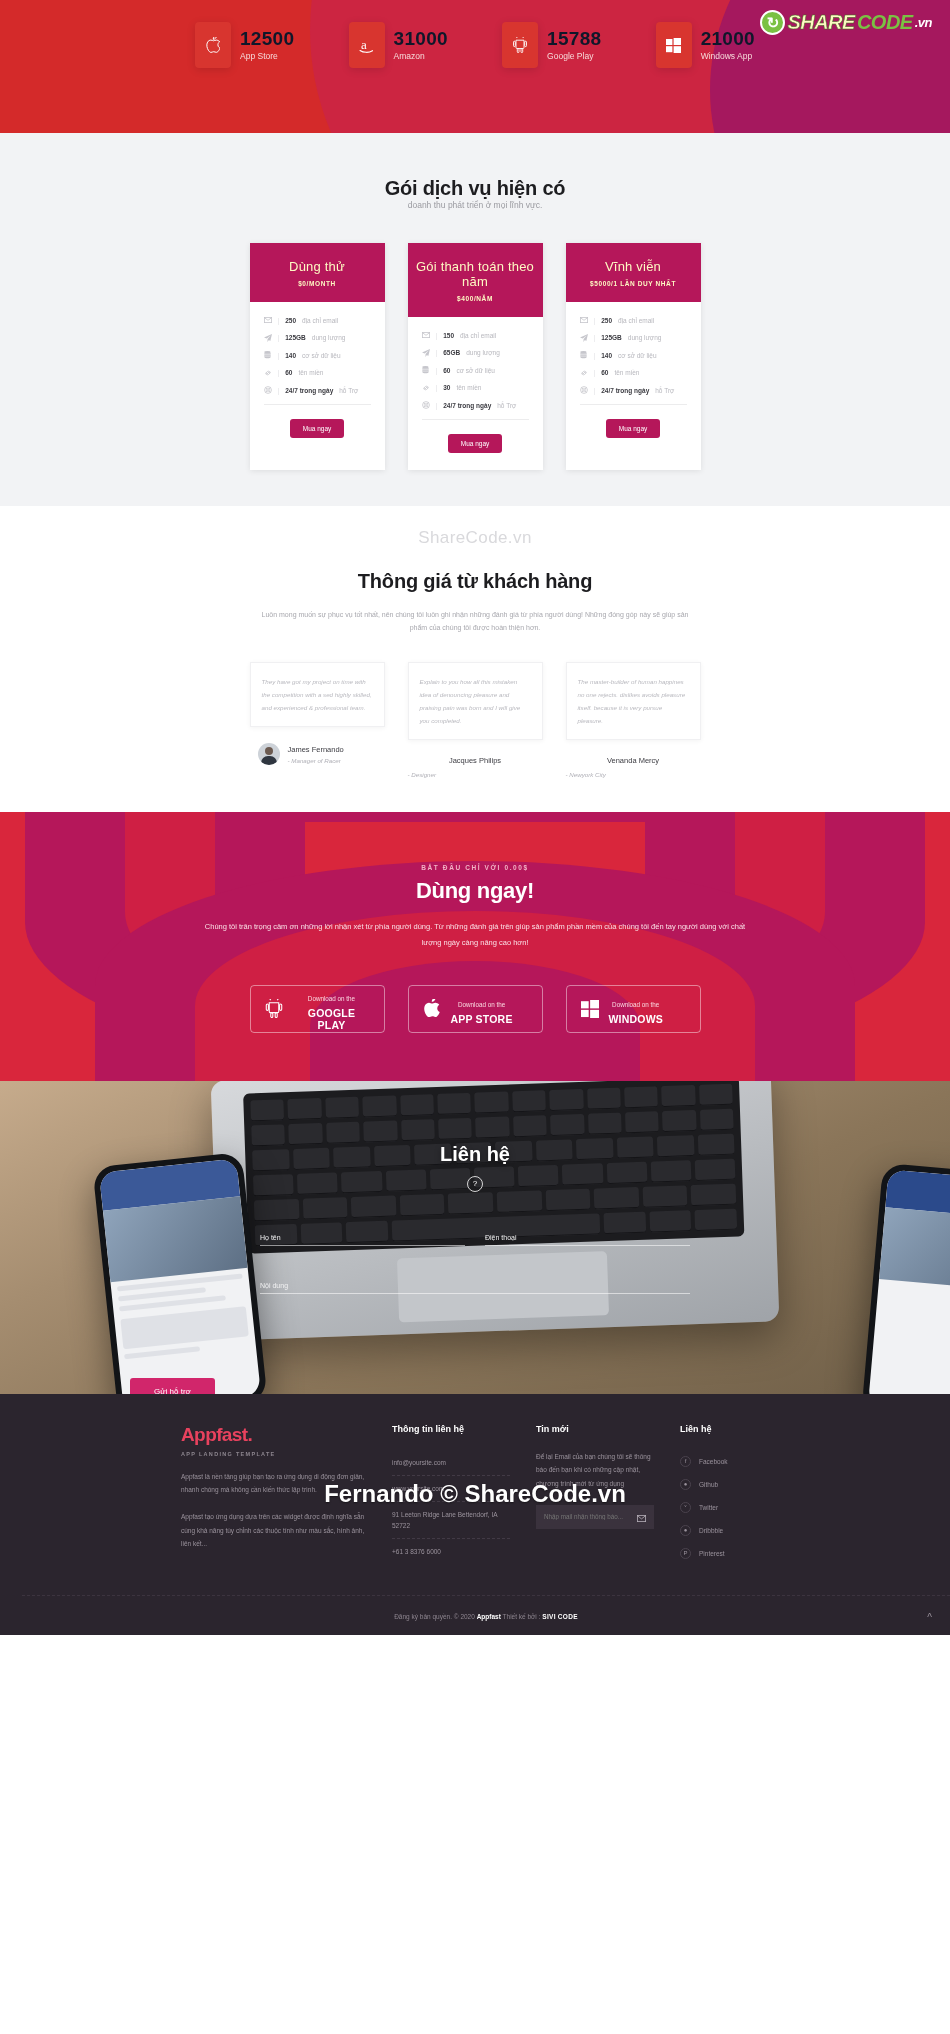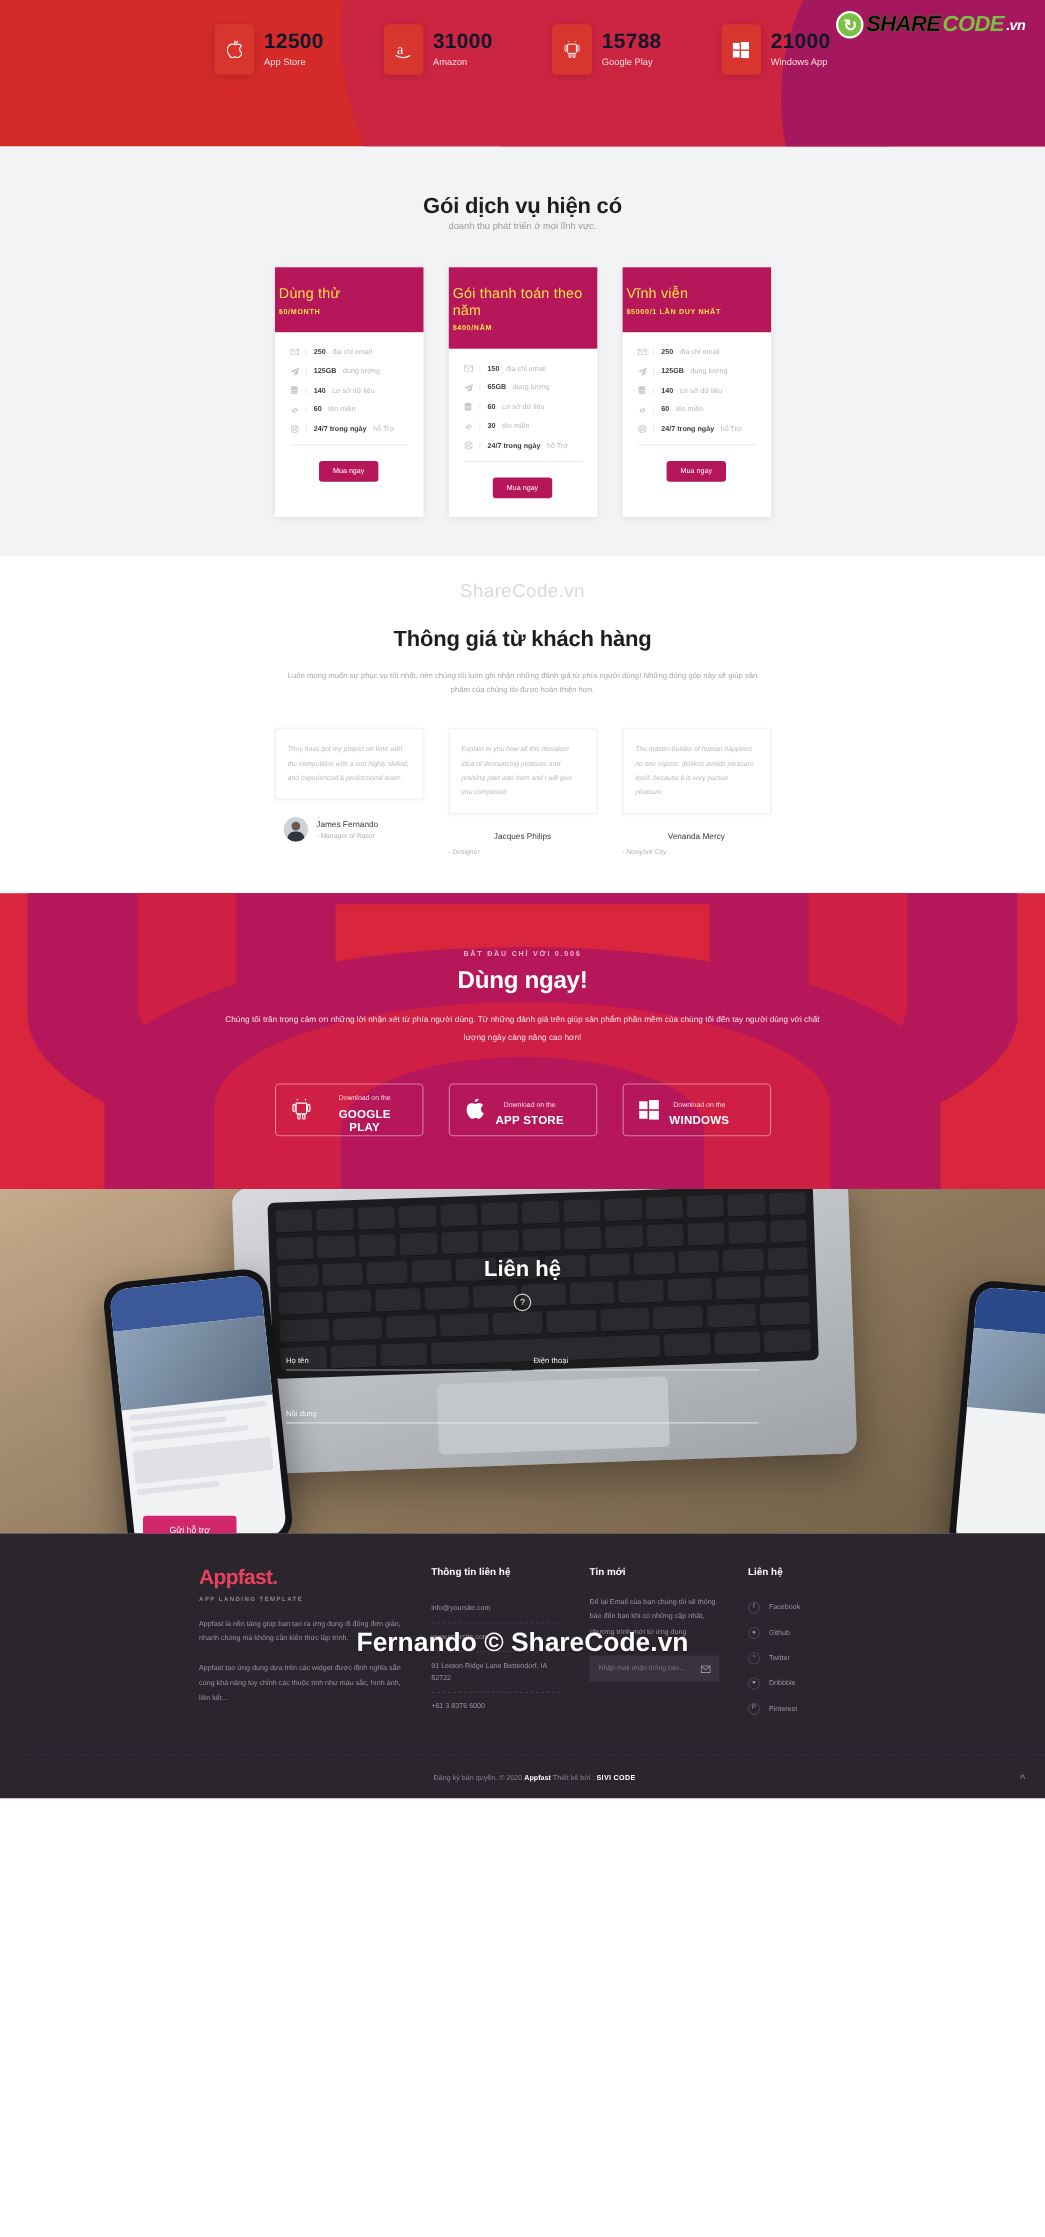--- a/index.html
+++ b/index.html
@@ -58,21 +58,21 @@
     display:flex; align-items:center; gap:2px;
     font-size:20px; font-weight:bold; font-style:italic;
     letter-spacing:-.5px;
   }
   .sc-circle {
     width:25px; height:25px; border-radius:50%;
     background:#7ac143; display:flex; align-items:center; justify-content:center;
     color:#fff; font-size:15px; font-weight:bold; font-style:normal;
     border:2px solid #fff;
   }
-  .sc-share { color:#000000; -webkit-text-stroke:0.5px #3a7a1e;}
+  .sc-share { color:#fef9c3; -webkit-text-stroke:0.5px #3a7a1e;}
   .sc-code { color:#7ac143; }
   .sc-vn { color:#fff; font-size:13px; }
 
   
   .pricing {
     background:#f2f3f5;
     padding:44px 0 36px 0;
   }
   .section-title {
     text-align:center;
@@ -85,21 +85,21 @@
   }
   .price-row {
     display:flex; justify-content:center; gap:23px;
     margin-top:33px;
   }
   .price-card {
     width:135px; background:#fff;
     box-shadow:0 1px 6px rgba(0,0,0,.09);
   }
   .price-head {
-    background:#b5175a; color:#fde047; 
+    background:#b5175a; color:#fef9c3; text-align:center;
     padding:16px 4px 15px 4px;
   }
   .price-head .pname { font-size:13px; font-weight:300; letter-spacing:.2px; }
   .price-head .pprice { font-size:6.5px; font-weight:bold; letter-spacing:.6px; margin-top:6px; }
   .price-body { padding:14px 14px 0 14px; }
   .feat {
     display:flex; align-items:center; gap:6px;
     font-size:6.5px; color:#b7b7bd; margin-bottom:9.5px;
     white-space:nowrap;
   }

